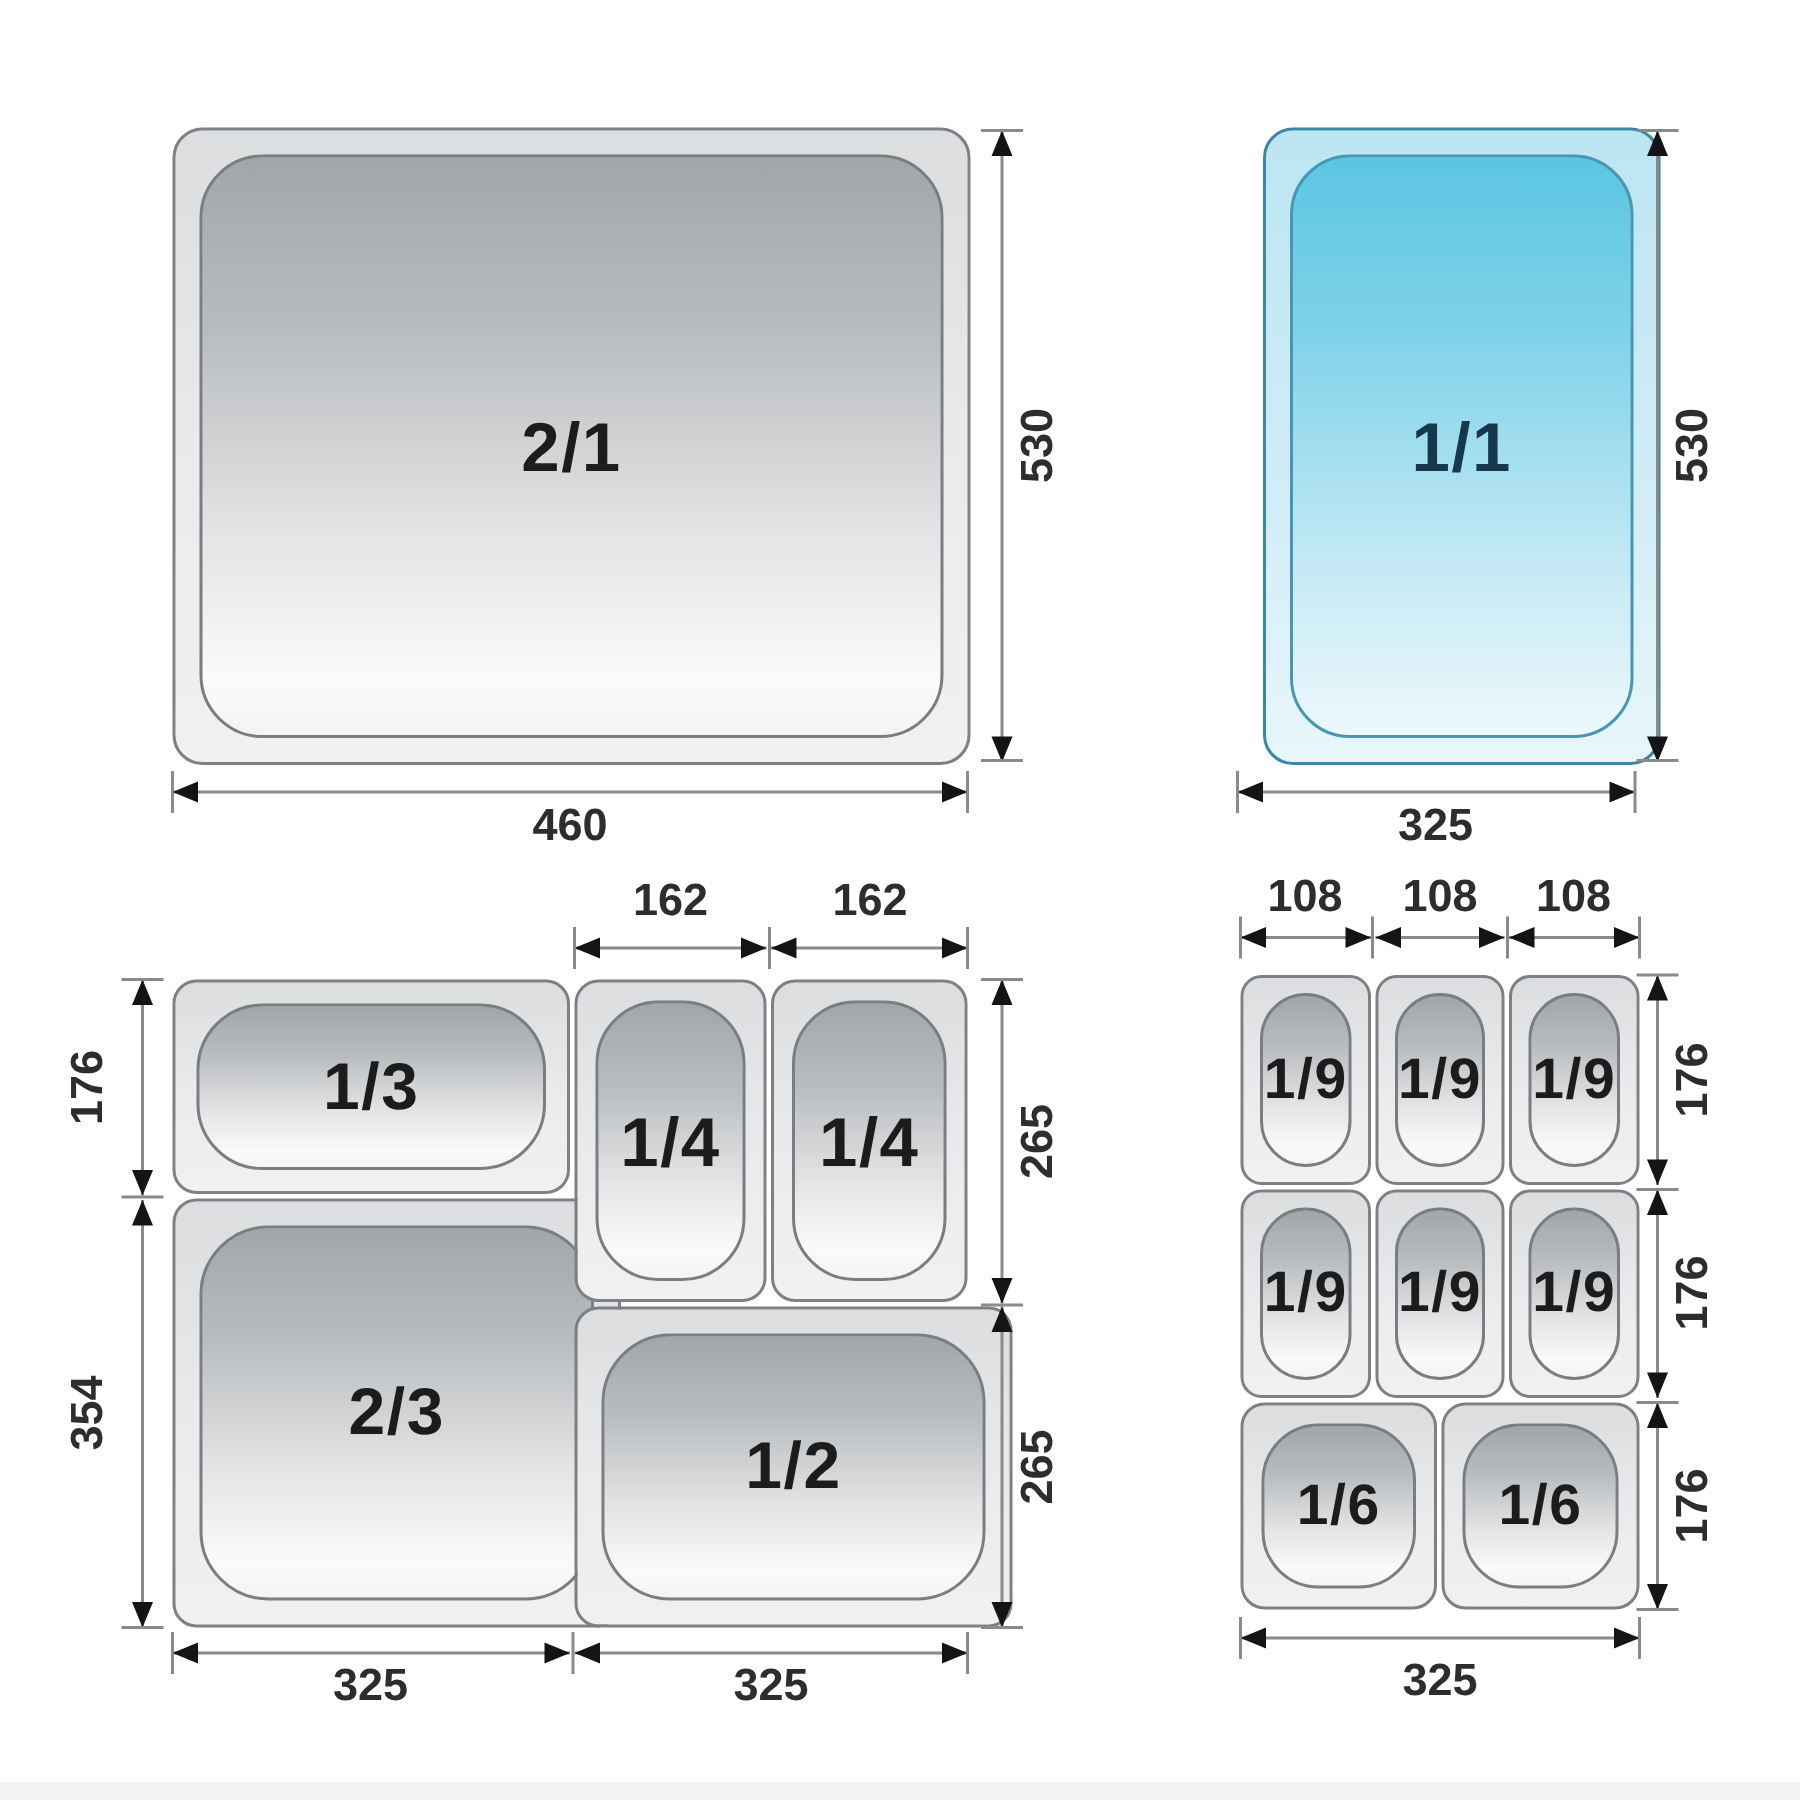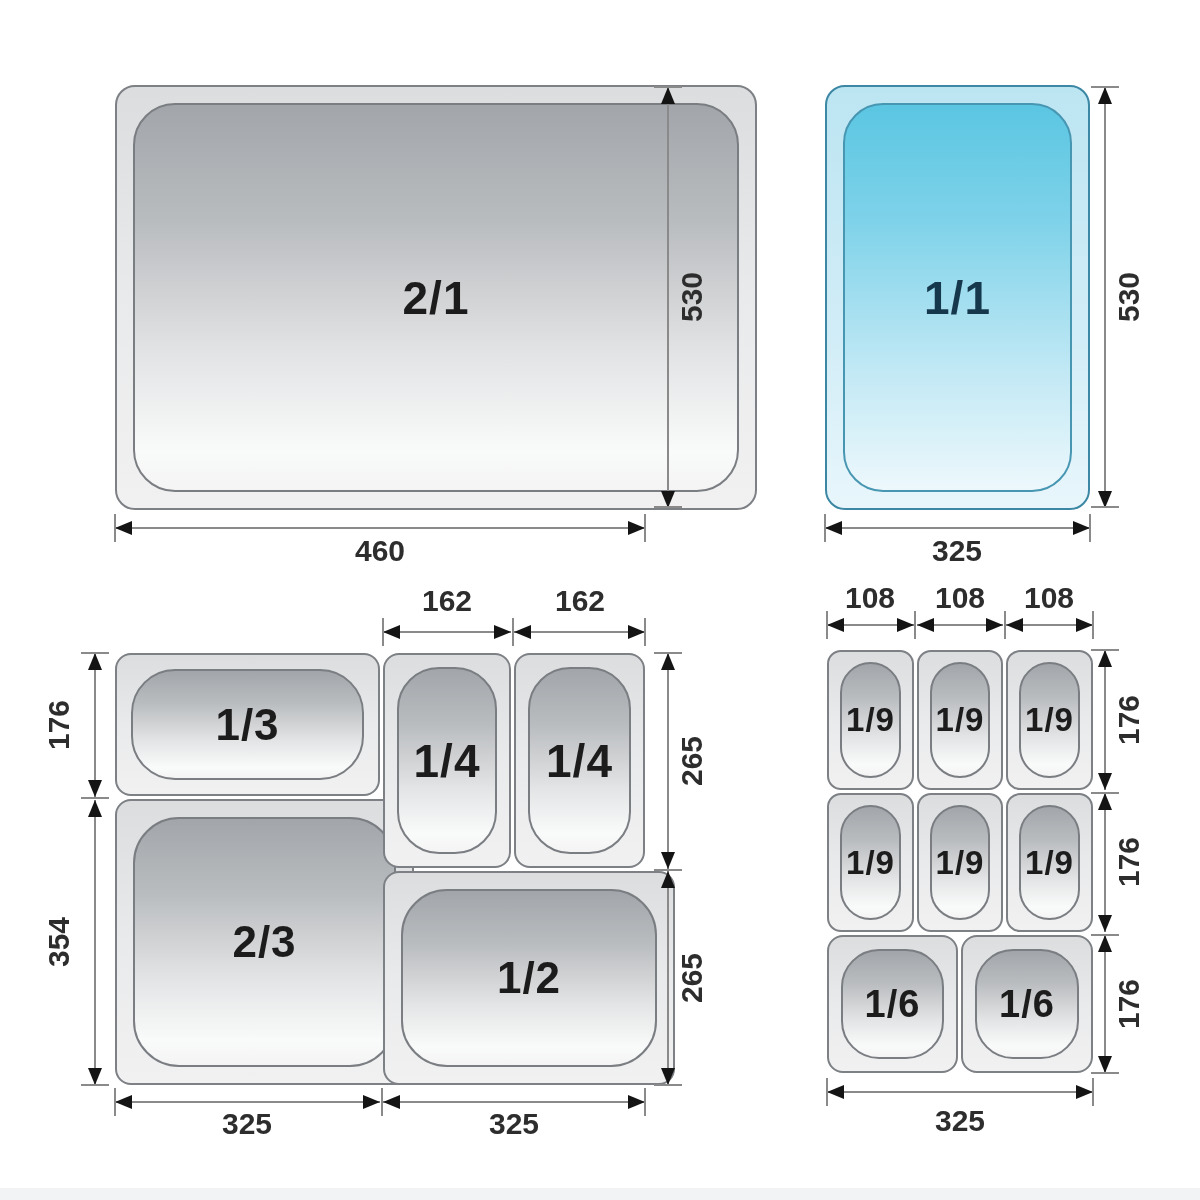--- a/index.html
+++ b/index.html
@@ -18,27 +18,28 @@
     border:2px solid #7a7d81;border-radius:42px;
     background:linear-gradient(180deg,#a2a6aa 0%,#b9bcbf 30%,#e3e4e5 65%,#f9fafa 90%,#f4f4f5 100%);
   }
   .pan .lbl{
     position:absolute;inset:0;display:flex;align-items:center;justify-content:center;
     font-weight:bold;color:#1c1c1c;letter-spacing:1px;
   }
   .pan.blue{
     border-color:#3c87a4;
     background:linear-gradient(180deg,#bce5f2 0%,#d2edf7 60%,#e8f6fb 100%);
+    margin-left:17px;
   }
   .pan.blue .inner{
     border-color:#4796b2;
     background:linear-gradient(180deg,#5bc6e2 0%,#7ed2e9 30%,#c3e9f5 70%,#edf8fc 100%);
   }
   .pan.blue .lbl{color:#16384c;}
-  .f46{font-size:46px;} .f42{font-size:44px;} .f40{font-size:46px;} .f38{font-size:38px;} .f33{font-size:33px;}
+  .f46{font-size:46px;} .f42{font-size:44px;} .f40{font-size:46px;} .f38{font-size:38px;} .f33{font-size:38px;}
   .seg{position:absolute;}
   .dim-h{height:14px;}
   .dim-v{width:14px;}
   .seg .ln{position:absolute;background:#8a8a8a;}
   .dim-h .ln{left:0;right:0;top:6px;height:2px;}
   .dim-v .ln{top:0;bottom:0;left:6px;width:2px;}
   .ah{position:absolute;width:0;height:0;}
   .a-l{left:0;top:0;border-top:7px solid transparent;border-bottom:7px solid transparent;border-right:17px solid #141414;}
   .a-r{right:0;top:0;border-top:7px solid transparent;border-bottom:7px solid transparent;border-left:17px solid #141414;}
   .a-t{top:0;left:0;border-left:7px solid transparent;border-right:7px solid transparent;border-bottom:17px solid #141414;}
@@ -48,21 +49,21 @@
   .dim-label{
     position:absolute;width:90px;height:34px;line-height:34px;text-align:center;
     font-size:30px;font-weight:700;color:#2d2d2d;
   }
   .dim-label.v{transform:rotate(-90deg);}
   .footer-strip{position:absolute;left:0;top:1188px;width:1200px;height:12px;background:#f2f3f4;}
 </style>
 </head>
 <body>
 
-<div class="pan" style="left:115px;top:85px;width:642px;height:425px;">
+<div class="pan" style="left:115px;top:85px;width:532px;height:425px;">
   <div class="inner" style="inset:16px;"></div>
   <span class="lbl f46">2/1</span>
 </div>
 
 <div class="seg dim-v" style="left:661px;top:87px;height:421px;">
   <div class="ln"></div>
   <div class="ah a-t"></div>
   <div class="ah a-b"></div>
 </div>
 <div class="tick-h" style="left:654px;top:86px;"></div>

